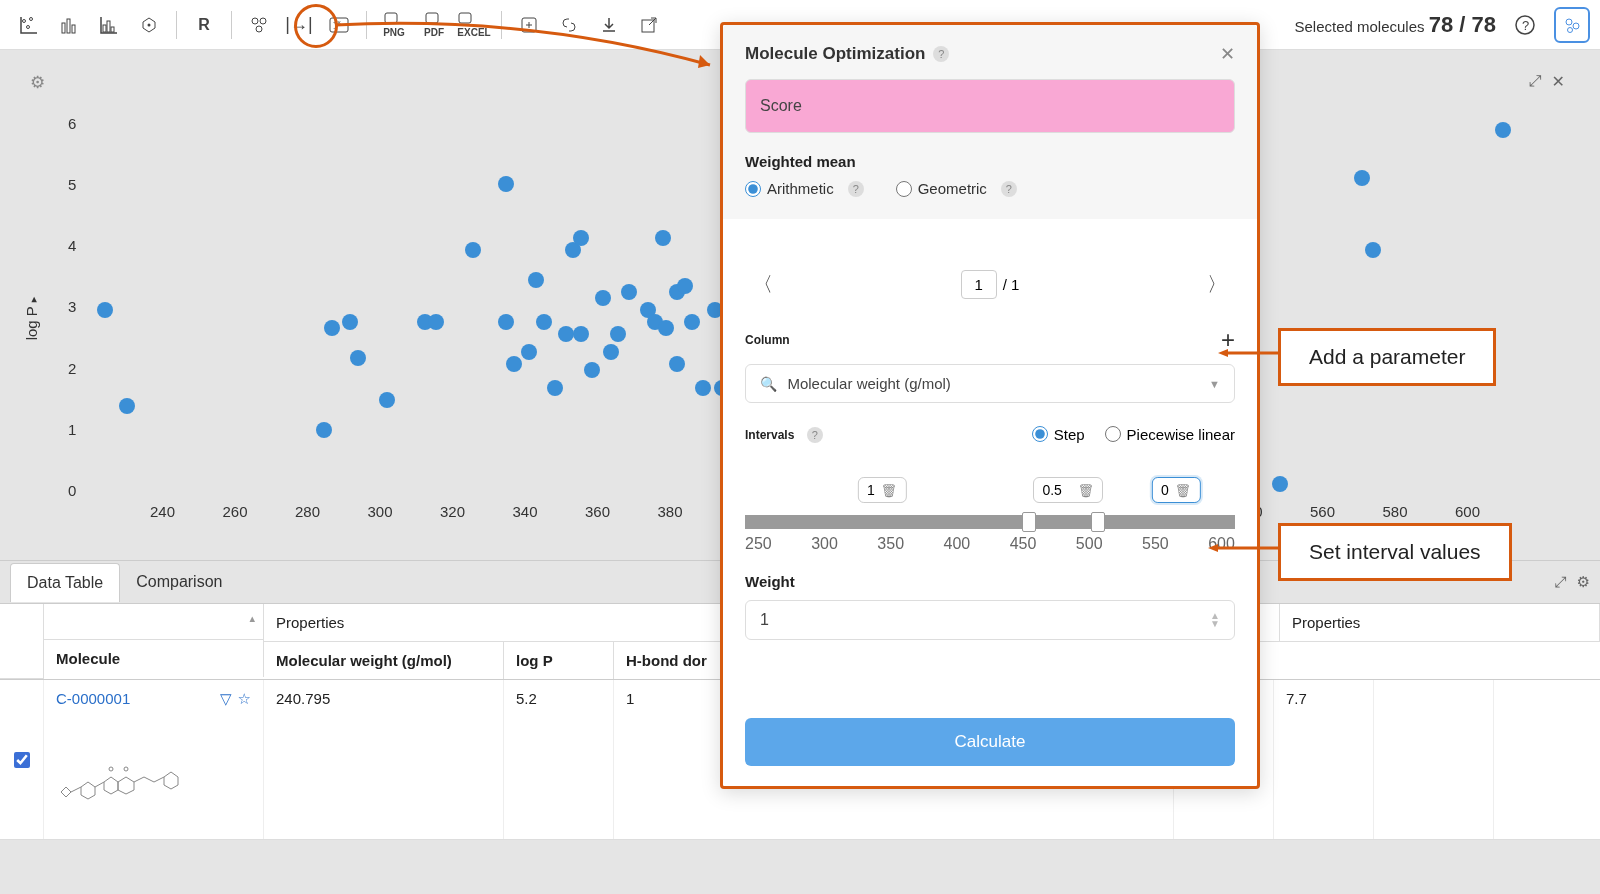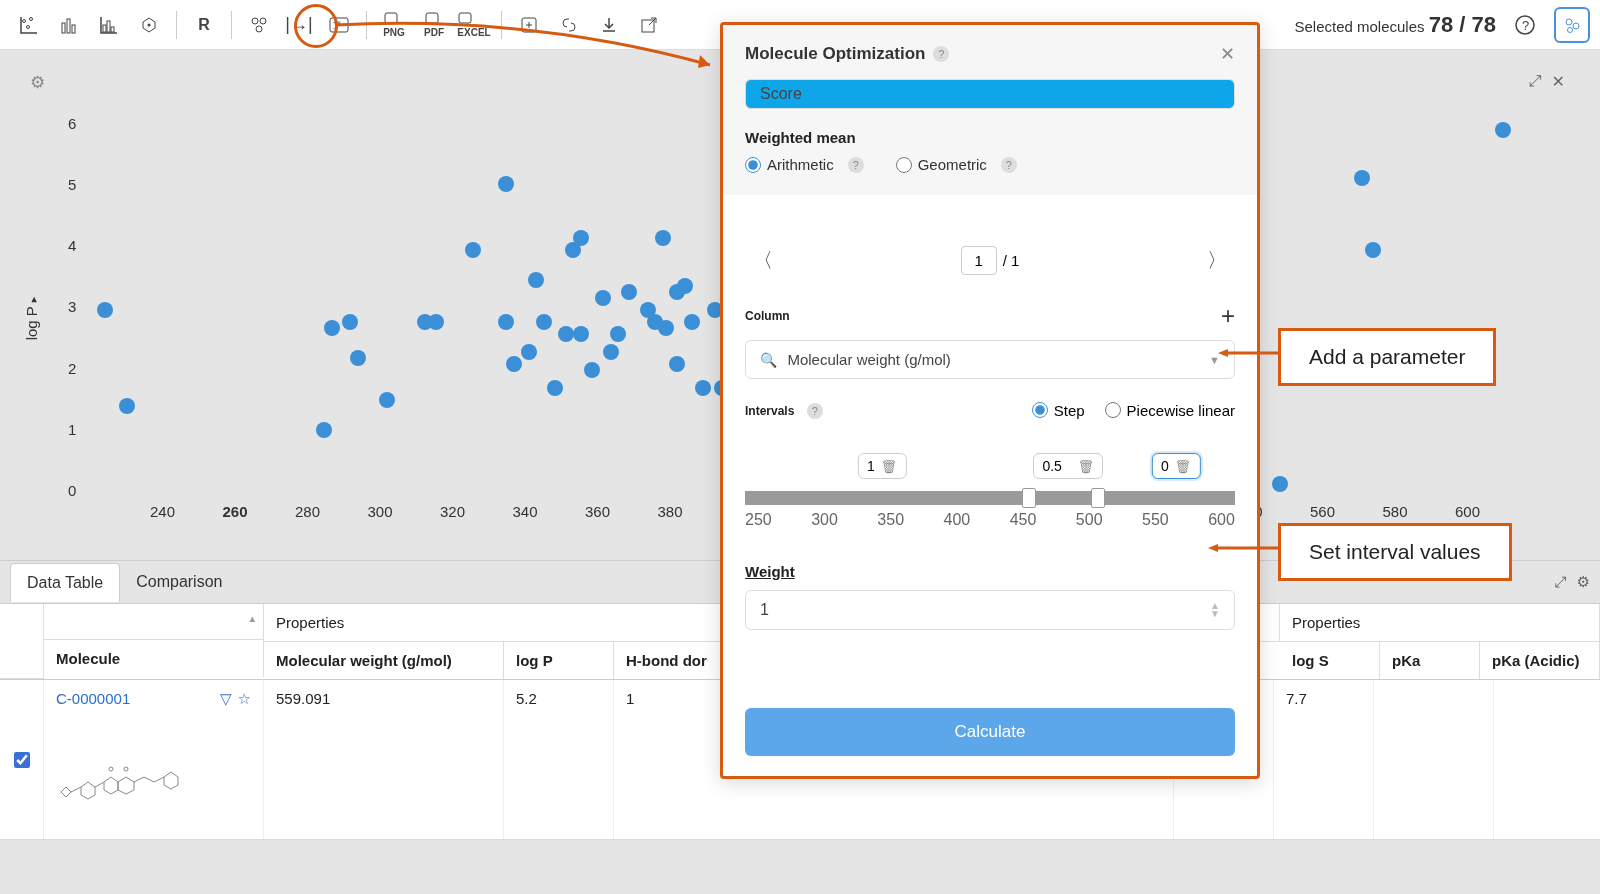--- a/index.html
+++ b/index.html
@@ -44,21 +44,21 @@
 .checkbox-cell { width: 44px; display:flex; align-items:center; justify-content:center; }
 .mol-struct { margin-top: 50px; font-size: 10px; color: #888; letter-spacing: -1px;}
 
 
 .modal { position: absolute; top: 22px; left: 720px; width: 540px; background: #fff; border: 3px solid #d65a0f; border-radius: 4px; box-shadow: 0 4px 20px rgba(0,0,0,.15); z-index: 20; padding-bottom: 20px;}
 .modal-head { display: flex; align-items: center; padding: 18px 22px 14px 22px; background: #f6f6f6; border-radius: 4px 4px 0 0;}
 .modal-title { font-size: 17px; font-weight: 600; color: #333; }
 .help-q { width: 16px; height: 16px; border-radius: 50%; background: #ddd; color: #888; font-size: 11px; display: inline-flex; align-items: center; justify-content: center; margin-left: 8px; cursor: pointer;}
 .modal-close { margin-left: auto; cursor: pointer; color: #888; font-size: 18px; }
 .modal-top { background: #f6f6f6; padding: 0 22px 22px 22px; }
-.score-input { width: 100%; padding: 5px 14px; border: 1px solid #ddd; border-radius: 6px; font-size: 16px; color: #444; background: #0ea5e9;}
+.score-input { width: 100%; padding: 17px 14px; border: 1px solid #ddd; border-radius: 6px; font-size: 16px; color: #444; background: #f9a8d4;}
 .section-label { font-size: 15px; font-weight: 600; color: #222; margin: 20px 0 10px 0; }
 .radio-row { display: flex; align-items: center; gap: 32px; font-size: 15px; color: #333; }
 .radio-row label { display: flex; align-items: center; gap: 6px; }
 .modal-body { padding: 18px 22px; }
 .pager { display: flex; align-items: center; justify-content: space-between; margin: 30px 0 24px 0; }
 .pager-arrow { font-size: 20px; color: #444; cursor: pointer; padding: 4px 8px;}
 .pager-mid { display: flex; align-items: center; gap: 6px; font-size: 15px;}
 .pager-input { width: 36px; padding: 5px; border: 1px solid #ccc; border-radius: 4px; text-align: center; font-size: 15px;}
 .col-row { display: flex; align-items: center; justify-content: space-between; margin-bottom: 10px;}
 .col-label { font-size: 12px; font-weight: 600; color: #222; }
@@ -206,21 +206,21 @@
 
     <div class="axis-tick-y" style="top:100%;">0</div>
     <div class="axis-tick-y" style="top:83%;">1</div>
     <div class="axis-tick-y" style="top:66%;">2</div>
     <div class="axis-tick-y" style="top:49%;">3</div>
     <div class="axis-tick-y" style="top:32%;">4</div>
     <div class="axis-tick-y" style="top:15%;">5</div>
     <div class="axis-tick-y" style="top:-2%;">6</div>
 
     <div class="axis-tick-x" style="left:5%;">240</div>
-    <div class="axis-tick-x" style="left:10%;font-weight:bold;">260</div>
+    <div class="axis-tick-x" style="left:10%;">260</div>
     <div class="axis-tick-x" style="left:15%;">280</div>
     <div class="axis-tick-x" style="left:20%;">300</div>
     <div class="axis-tick-x" style="left:25%;">320</div>
     <div class="axis-tick-x" style="left:30%;">340</div>
     <div class="axis-tick-x" style="left:35%;">360</div>
     <div class="axis-tick-x" style="left:40%;">380</div>
     <div class="axis-tick-x" style="left:80%;">540</div>
     <div class="axis-tick-x" style="left:85%;">560</div>
     <div class="axis-tick-x" style="left:90%;">580</div>
     <div class="axis-tick-x" style="left:95%;">600</div>
@@ -311,25 +311,20 @@
     <div style="flex:1;">
       <div class="th group-h">Properties</div>
       <div style="display:flex;">
         <div class="th" style="width:240px;font-weight:600;">Molecular weight (g/mol)</div>
         <div class="th" style="width:110px;font-weight:600;">log P</div>
         <div class="th" style="width:560px;font-weight:600;">H-bond dor</div>
       </div>
     </div>
     <div style="width:320px;">
       <div class="th group-h">Properties</div>
-      <div style="display:flex;">
-        <div class="th" style="width:100px;font-weight:600;">log S</div>
-        <div class="th" style="width:100px;font-weight:600;">pKa</div>
-        <div class="th" style="width:120px;font-weight:600;">pKa (Acidic)</div>
-      </div>
     </div>
   </div>
   <div class="row">
     <div class="cell checkbox-cell">
         <input type="checkbox" checked="" style="">
       </div>
     <div class="cell" style="width:220px;">
       <span class="mol-id">C-0000001</span>
       <span class="mol-icons">
           <span>▽</span>
@@ -347,21 +342,21 @@
               <line x1="78" y1="25" x2="88" y2="20"></line>
               <line x1="88" y1="20" x2="98" y2="25"></line>
               <line x1="98" y1="25" x2="108" y2="20"></line>
               <polygon points="108,20 115,15 122,20 122,28 115,32 108,28"></polygon>
               <circle cx="55" cy="12" r="2"></circle>
               <circle cx="70" cy="12" r="2"></circle>
             </g>
           </svg>
       </div>
     </div>
-    <div class="cell" style="width:240px;">559.091</div>
+    <div class="cell" style="width:240px;">240.795</div>
     <div class="cell" style="width:110px;">5.2</div>
     <div class="cell" style="width:560px;">1</div>
     <div class="cell" style="width:100px;">-7.6</div>
     <div class="cell" style="width:100px;">7.7</div>
     <div class="cell" style="width:120px;"></div>
   </div>
 </div>
 
 <div class="modal">
   <div class="modal-head">
@@ -436,21 +431,21 @@
         <span>250</span>
           <span>300</span>
           <span>350</span>
           <span>400</span>
           <span>450</span>
           <span>500</span>
           <span>550</span>
           <span>600</span>
       </div>
     </div>
-    <div class="section-label" style="margin-top:26px;text-decoration:underline;">Weight</div>
+    <div class="section-label" style="margin-top:12px;">Weight</div>
     <div class="weight-input">
       <span>1</span>
       <span class="spin">▲<br>▼</span>
     </div>
   </div>
   <div class="calc-btn">Calculate</div>
 </div>
 
 <div class="circle-highlight" style="top:4px; left:294px;"></div>
 <svg style="position:absolute;top:10px;left:330px;width:390px;height:70px;z-index:24;">

